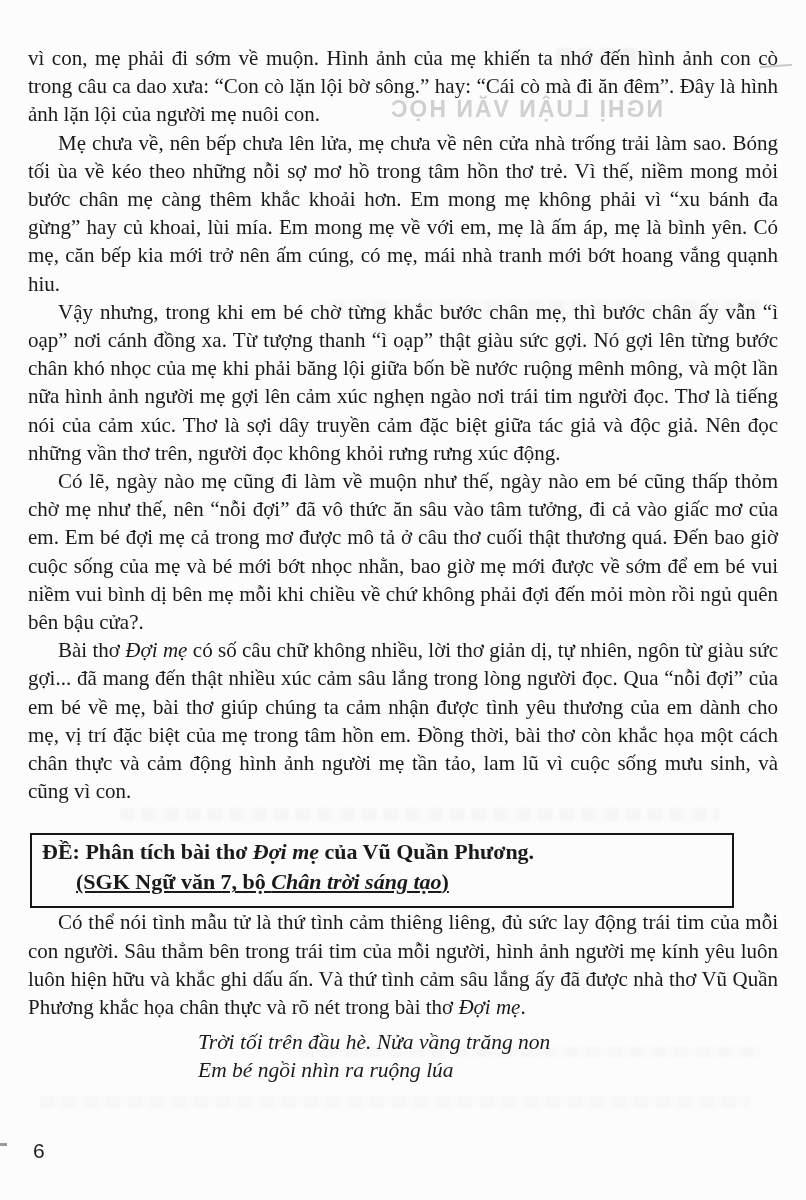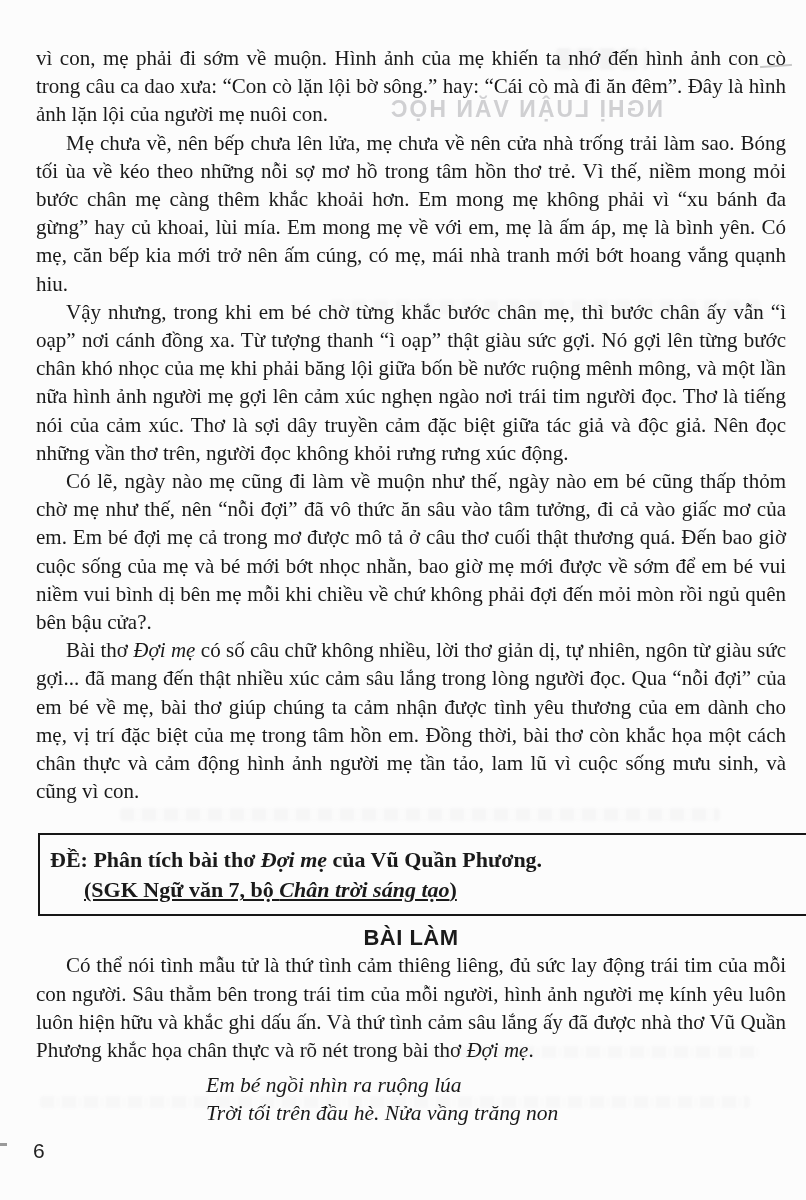--- a/index.html
+++ b/index.html
@@ -45,37 +45,37 @@
     filter: blur(1.2px);
     border-radius: 3px;
   }
   .scan-dash {
     position: absolute;
     background: #c9c9c9;
     filter: blur(0.4px);
   }
   .content {
     position: absolute;
-    left: 36px;
+    left: 28px;
     top: 44px;
     width: 750px;
   }
   .para {
     font-size: 21px;
     line-height: 28.2px;
     text-align: justify;
     text-justify: inter-word;
   }
   .para.indent { text-indent: 30px; }
   .assignment-box {
     margin-top: 28px;
     margin-left: 2px;
-    width: 772px;
+    width: 704px;
     border: 2px solid var(--border);
-    padding: 10px 12px 9px 10px;
+    padding: 2px 12px 9px 10px;
     font-weight: bold;
     font-size: 22px;
     line-height: 30px;
   }
   .assignment-box .box-line2 { padding-left: 34px; text-decoration: underline; }
   .section-heading {
     margin-top: 9px;
     text-align: center;
     font-family: "Liberation Sans", "DejaVu Sans", sans-serif;
     font-weight: bold;
@@ -132,26 +132,25 @@
 
     <p class="para indent"><span>Có lẽ, ngày nào mẹ cũng đi làm về muộn như thế, ngày nào em bé cũng thấp thỏm chờ mẹ như thế, nên “nỗi đợi” đã vô thức ăn sâu vào tâm tưởng, đi cả vào giấc mơ của em. Em bé đợi mẹ cả trong mơ được mô tả ở câu thơ cuối thật thương quá. Đến bao giờ cuộc sống của mẹ và bé mới bớt nhọc nhằn, bao giờ mẹ mới được về sớm để em bé vui niềm vui bình dị bên mẹ mỗi khi chiều về chứ không phải đợi đến mỏi mòn rồi ngủ quên bên bậu cửa?.</span></p>
 
     <p class="para indent"><span>Bài thơ </span><span style="font-style: italic;">Đợi mẹ</span><span> có số câu chữ không nhiều, lời thơ giản dị, tự nhiên, ngôn từ giàu sức gợi... đã mang đến thật nhiều xúc cảm sâu lắng trong lòng người đọc. Qua “nỗi đợi” của em bé về mẹ, bài thơ giúp chúng ta cảm nhận được tình yêu thương của em dành cho mẹ, vị trí đặc biệt của mẹ trong tâm hồn em. Đồng thời, bài thơ còn khắc họa một cách chân thực và cảm động hình ảnh người mẹ tần tảo, lam lũ vì cuộc sống mưu sinh, và cũng vì con.</span></p>
 
     <div class="assignment-box">
       <p class="box-line1"><span style="font-weight: bold;">ĐỀ: Phân tích bài thơ </span><span style="font-style: italic; font-weight: bold;">Đợi mẹ</span><span style="font-weight: bold;"> của Vũ Quần Phương.</span></p>
       <p class="box-line2"><span style="font-weight: bold;">(SGK Ngữ văn 7, bộ </span><span style="font-style: italic; font-weight: bold;">Chân trời sáng tạo</span><span style="font-weight: bold;">)</span></p>
     </div>
 
-    <h2 class="section-heading">BÀI LÀM</h2>
 
     <p class="para indent body-paragraph"><span>Có thể nói tình mẫu tử là thứ tình cảm thiêng liêng, đủ sức lay động trái tim của mỗi con người. Sâu thẳm bên trong trái tim của mỗi người, hình ảnh người mẹ kính yêu luôn luôn hiện hữu và khắc ghi dấu ấn. Và thứ tình cảm sâu lắng ấy đã được nhà thơ Vũ Quần Phương khắc họa chân thực và rõ nét trong bài thơ </span><span style="font-style: italic;">Đợi mẹ</span><span>.</span></p>
 
     <div class="poem">
+      <div class="poem-line">Trời tối trên đầu hè. Nửa vầng trăng non</div>
       <div class="poem-line">Em bé ngồi nhìn ra ruộng lúa</div>
-      <div class="poem-line">Trời tối trên đầu hè. Nửa vầng trăng non</div>
     </div>
 
   </div>
 
   <div class="page-number">6</div>
 
 </div>
 
 </body></html>

